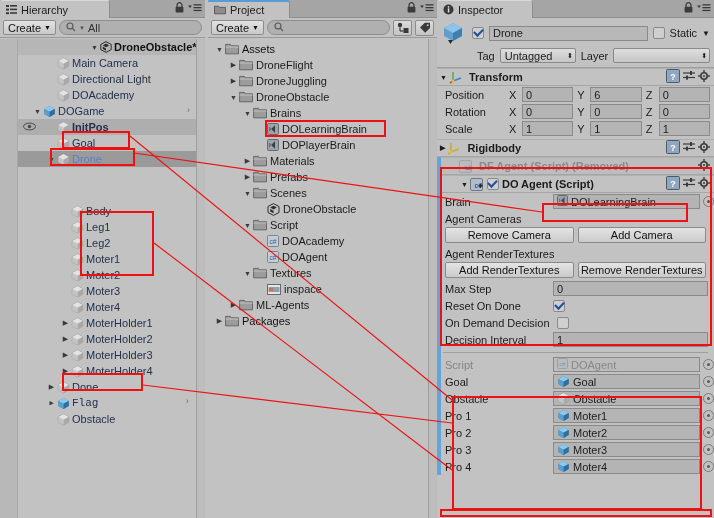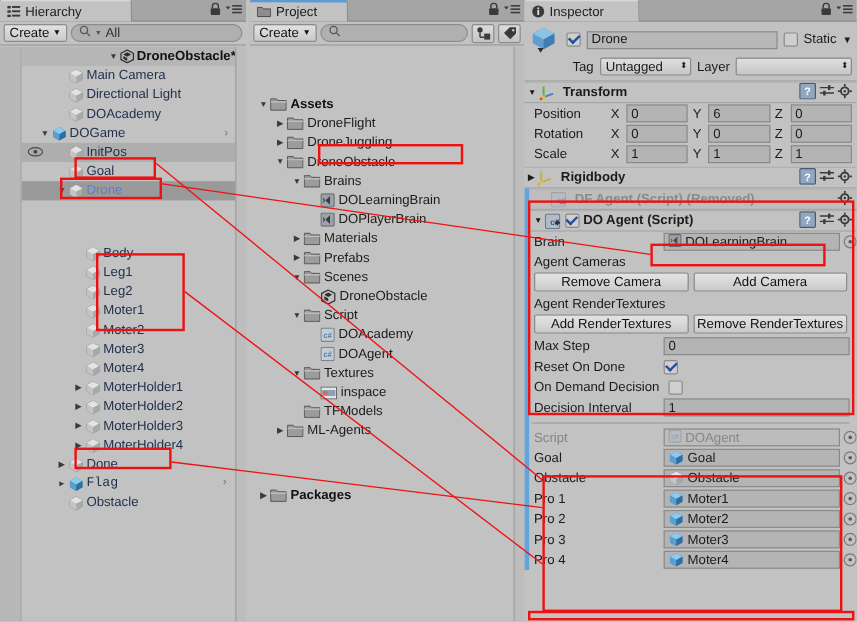--- a/index.html
+++ b/index.html
@@ -73,21 +73,21 @@
   .tree { position: absolute; left: 0; right: 0; overflow: hidden; }
   .row {
     position: relative; height: 16px;
     display: flex; align-items: center;
     white-space: nowrap; font-size: 11px;
     color: #23314d;
   }
   .row.dark   { background: #aeaeae; }
   .row.sel    { background: #9a9a9a; color: #5c7fc9; }
   .row.root   { background: #b6b6b6; color: #111; font-weight: bold; }
-  .row.bold   { font-weight: bold; color: #111; margin-top: 38px; }
+  .row.bold   { font-weight: normal; color: #111; }
   .row .arrow {
     width: 11px; display:inline-flex; align-items:center; justify-content:center;
     font-size: 7px; color: #3a3a3a; flex: 0 0 11px;
   }
   .row .lbl { margin-left: 2px; }
   .prefabarrow {
     position: absolute; right: 6px; top: 2px;
     font-size: 9px; color: #6e6e6e;
   }
   .eye { position: absolute; left: 5px; top: 2px; }
@@ -287,21 +287,21 @@
             <svg width="13" height="13" viewBox="0 0 14 14">
               <polygon points="7,1 12.6,4.2 12.6,9.8 7,13 1.4,9.8 1.4,4.2" fill="#3f7fb0"></polygon>
               <polygon points="7,1 12.6,4.2 7,7.4 1.4,4.2" fill="#8cc9ef"></polygon>
               <polygon points="7,7.4 12.6,4.2 12.6,9.8 7,13" fill="#2f6f9f"></polygon>
               <polygon points="7,7.4 1.4,4.2 1.4,9.8 7,13" fill="#5aa0cf"></polygon>
             </svg>
           </span>
           <span class="lbl">DOGame</span>
           <span class="prefabarrow">›</span>
         </div>
-        <div class="row dark" style="padding-left: 28px;">
+        <div class="row dark" style="padding-left: 28px; font-weight: bold;">
           <span class="eye"><svg width="13" height="11" viewBox="0 0 13 11">
               <ellipse cx="6.5" cy="5.5" rx="6" ry="3.4" fill="none" stroke="#4a4a4a" stroke-width="1"></ellipse>
               <circle cx="6.5" cy="5.5" r="1.7" fill="#4a4a4a"></circle>
             </svg></span>
           <span class="arrow"></span>
           <span style="display:inline-flex;">
             <svg width="13" height="13" viewBox="0 0 14 14">
               <polygon points="7,1 12.6,4.2 12.6,9.8 7,13 1.4,9.8 1.4,4.2" fill="#c9c9c9" stroke="#8e8e8e" stroke-width="0.7"></polygon>
               <polygon points="7,1 12.6,4.2 7,7.4 1.4,4.2" fill="#e3e3e3"></polygon>
               <polygon points="7,7.4 12.6,4.2 12.6,9.8 7,13" fill="#a9a9a9"></polygon>
@@ -724,30 +724,20 @@
         <div class="row" style="padding-left: 48px; color: rgb(27, 27, 27);">
           <span class="arrow"></span>
           <span style="display:inline-flex;margin-right:3px;">
             <svg width="14" height="11" viewBox="0 0 14 11">
               <rect x="0.5" y="0.5" width="13" height="10" fill="#dfe6ee" stroke="#6a6a6a"></rect>
               <rect x="1.5" y="3" width="11" height="5" fill="#8fa0b0"></rect>
               <rect x="2" y="4" width="4" height="3" fill="#d07050"></rect>
             </svg>
           </span>
           <span>inspace</span>
-        </div>
-        <div class="row" style="padding-left: 34px; color: rgb(27, 27, 27);">
-          <span class="arrow"></span>
-          <span style="display:inline-flex;margin-right:3px;">
-            <svg width="14" height="12" viewBox="0 0 14 12">
-              <path d="M0.6 1.4h4.8l1.1 1.4h7.0v8h-12.9z" fill="#9c9c9c" stroke="#555" stroke-width="0.8"></path>
-              <path d="M0.6 3.4h12.9v1.2h-12.9z" fill="#bdbdbd"></path>
-            </svg>
-          </span>
-          <span>TFModels</span>
         </div>
         <div class="row" style="padding-left: 20px; color: rgb(27, 27, 27);">
           <span class="arrow">▶</span>
           <span style="display:inline-flex;margin-right:3px;">
             <svg width="14" height="12" viewBox="0 0 14 12">
               <path d="M0.6 1.4h4.8l1.1 1.4h7.0v8h-12.9z" fill="#9c9c9c" stroke="#555" stroke-width="0.8"></path>
               <path d="M0.6 3.4h12.9v1.2h-12.9z" fill="#bdbdbd"></path>
             </svg>
           </span>
           <span>ML-Agents</span>
@@ -974,21 +964,21 @@
               <circle cx="6" cy="6" r="1" fill="#3a3a3a"></circle>
               <rect x="5.3" y="0" width="1.4" height="2" fill="#3a3a3a"></rect>
               <rect x="5.3" y="10" width="1.4" height="2" fill="#3a3a3a"></rect>
               <rect x="0" y="5.3" width="2" height="1.4" fill="#3a3a3a"></rect>
               <rect x="10" y="5.3" width="2" height="1.4" fill="#3a3a3a"></rect>
             </svg>
           </span>
         </span>
       </div>
 
-      <div class="comp-head" style="padding-left:8px;">
+      <div class="comp-head" style="padding-left:24px;">
         <span class="arrow" style="font-size:7px;">▼</span>
         <span style="margin:0 4px 0 2px;display:inline-flex;">
           <svg width="13" height="13" viewBox="0 0 13 13">
             <rect x="0.5" y="0.5" width="12" height="12" rx="1.5" fill="#b3bcc6" stroke="#6a7a8a"></rect>
             <text x="4.5" y="9.5" font-size="7" font-family="Liberation Sans" fill="#2e5f95">c#</text>
             <rect x="8.4" y="7" width="4.2" height="1.4" fill="#2a2a2a"></rect>
             <rect x="9.8" y="5.6" width="1.4" height="4.2" fill="#2a2a2a"></rect>
           </svg>
         </span>
         <span class="chk on" style="margin-right:3px;"></span>

